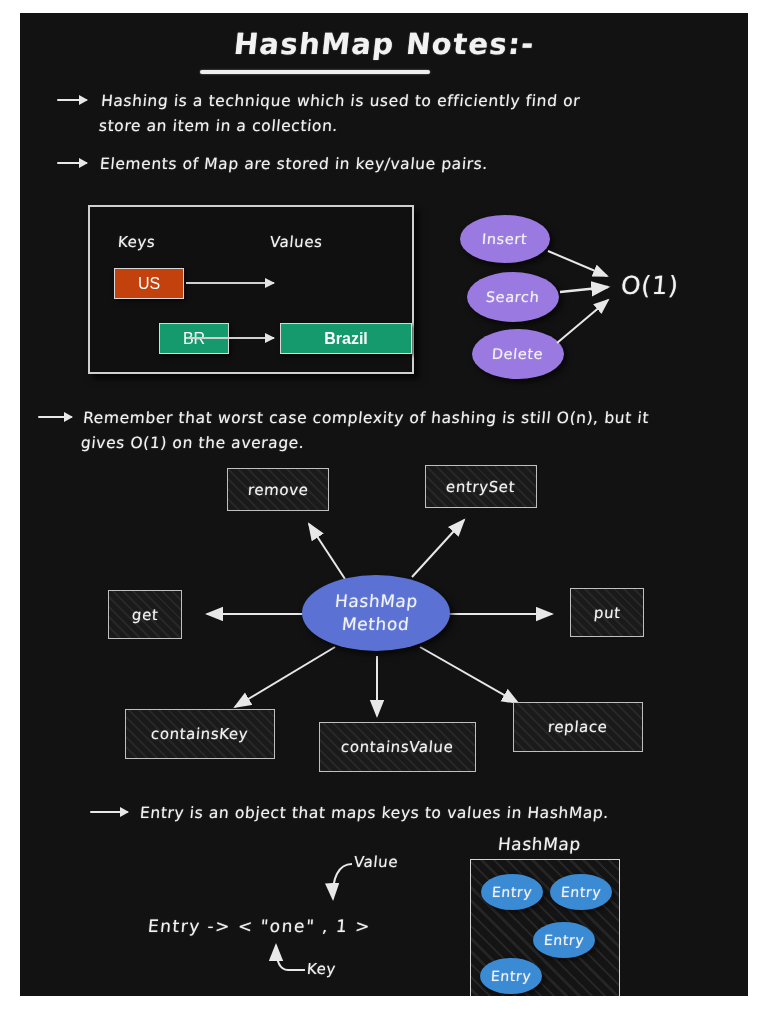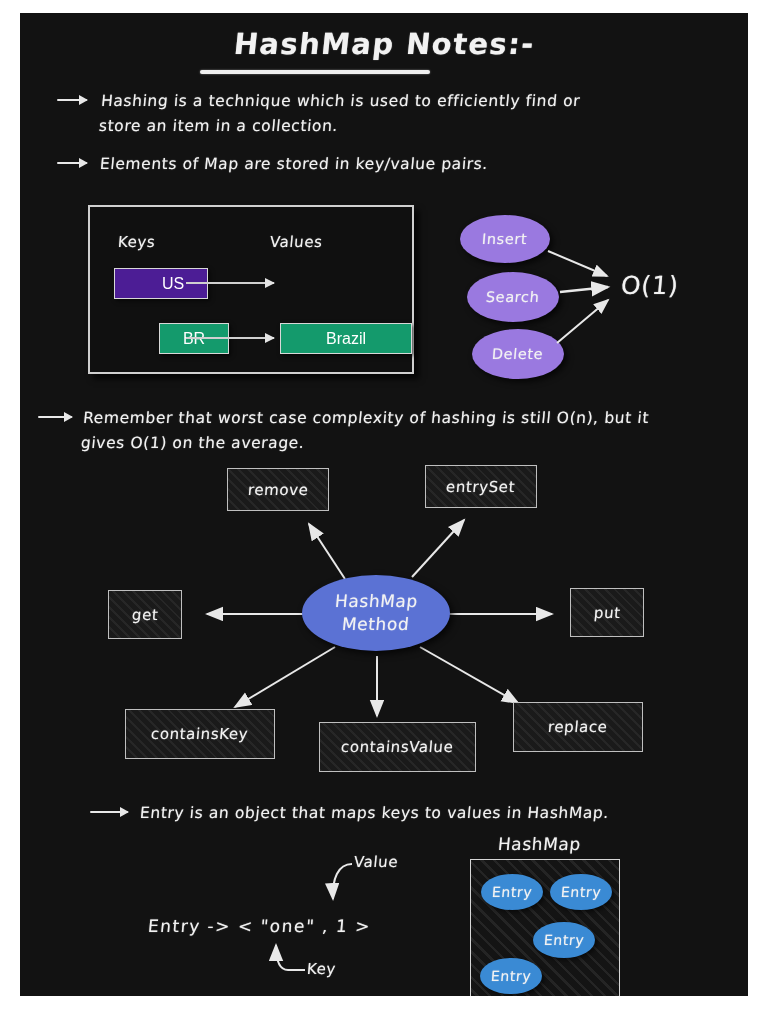--- a/index.html
+++ b/index.html
@@ -92,21 +92,21 @@
   .kv-box {
     border: 1.5px solid #d8d8d8;
     font-family: "Liberation Sans", sans-serif;
     color: #ffffff;
     font-size: 16px;
     display: flex;
     align-items: center;
     justify-content: center;
     box-shadow: 2px 2px 4px rgba(0,0,0,.6);
   }
-  .teal  { background: #4c1d95; padding-left: 24px; }
+  .teal  { background: #c2410c; }
   .green { background: #149a6c; }
 
   .kv-line {
     height: 2px;
     background: #d0d0d0;
   }
   .kv-line::after {
     content: "";
     position: absolute;
     right: -1px; top: -4px;
@@ -220,21 +220,21 @@
 
   <div class="abs" id="kv-panel">
     <div class="abs hand kv-head" style="left:28px; top:26px;">Keys</div>
     <div class="abs hand kv-head" style="left:180px; top:26px;">Values</div>
 
     <div class="abs kv-box teal" style="left:24px; top:61px; width:68px; height:29px;">US</div>
     <div class="abs kv-line" style="left:96px; top:75px; width:88px;"></div>
 
     <div class="abs kv-box green" style="left:24px; top:116px; width:68px; height:29px;margin-left:45px;">BR</div>
     <div class="abs kv-line" style="left:96px; top:130px; width:88px;"></div>
-    <div class="abs kv-box green" style="left:190px; top:116px; width:130px; height:29px;">Brazil</div>
+    <div class="abs kv-box green" style="left:190px; top:116px; width:130px; height:29px;font-weight:bold;">Brazil</div>
   </div>
 
   <div class="abs op-ellipse hand" style="left:440px; top:202px; width:90px; height:48px;">
     <span>Insert</span>
   </div>
   <div class="abs op-ellipse hand" style="left:447px; top:259px; width:92px; height:50px;">
     <span>Search</span>
   </div>
   <div class="abs op-ellipse hand" style="left:452px; top:316px; width:92px; height:50px;">
     <span>Delete</span>

